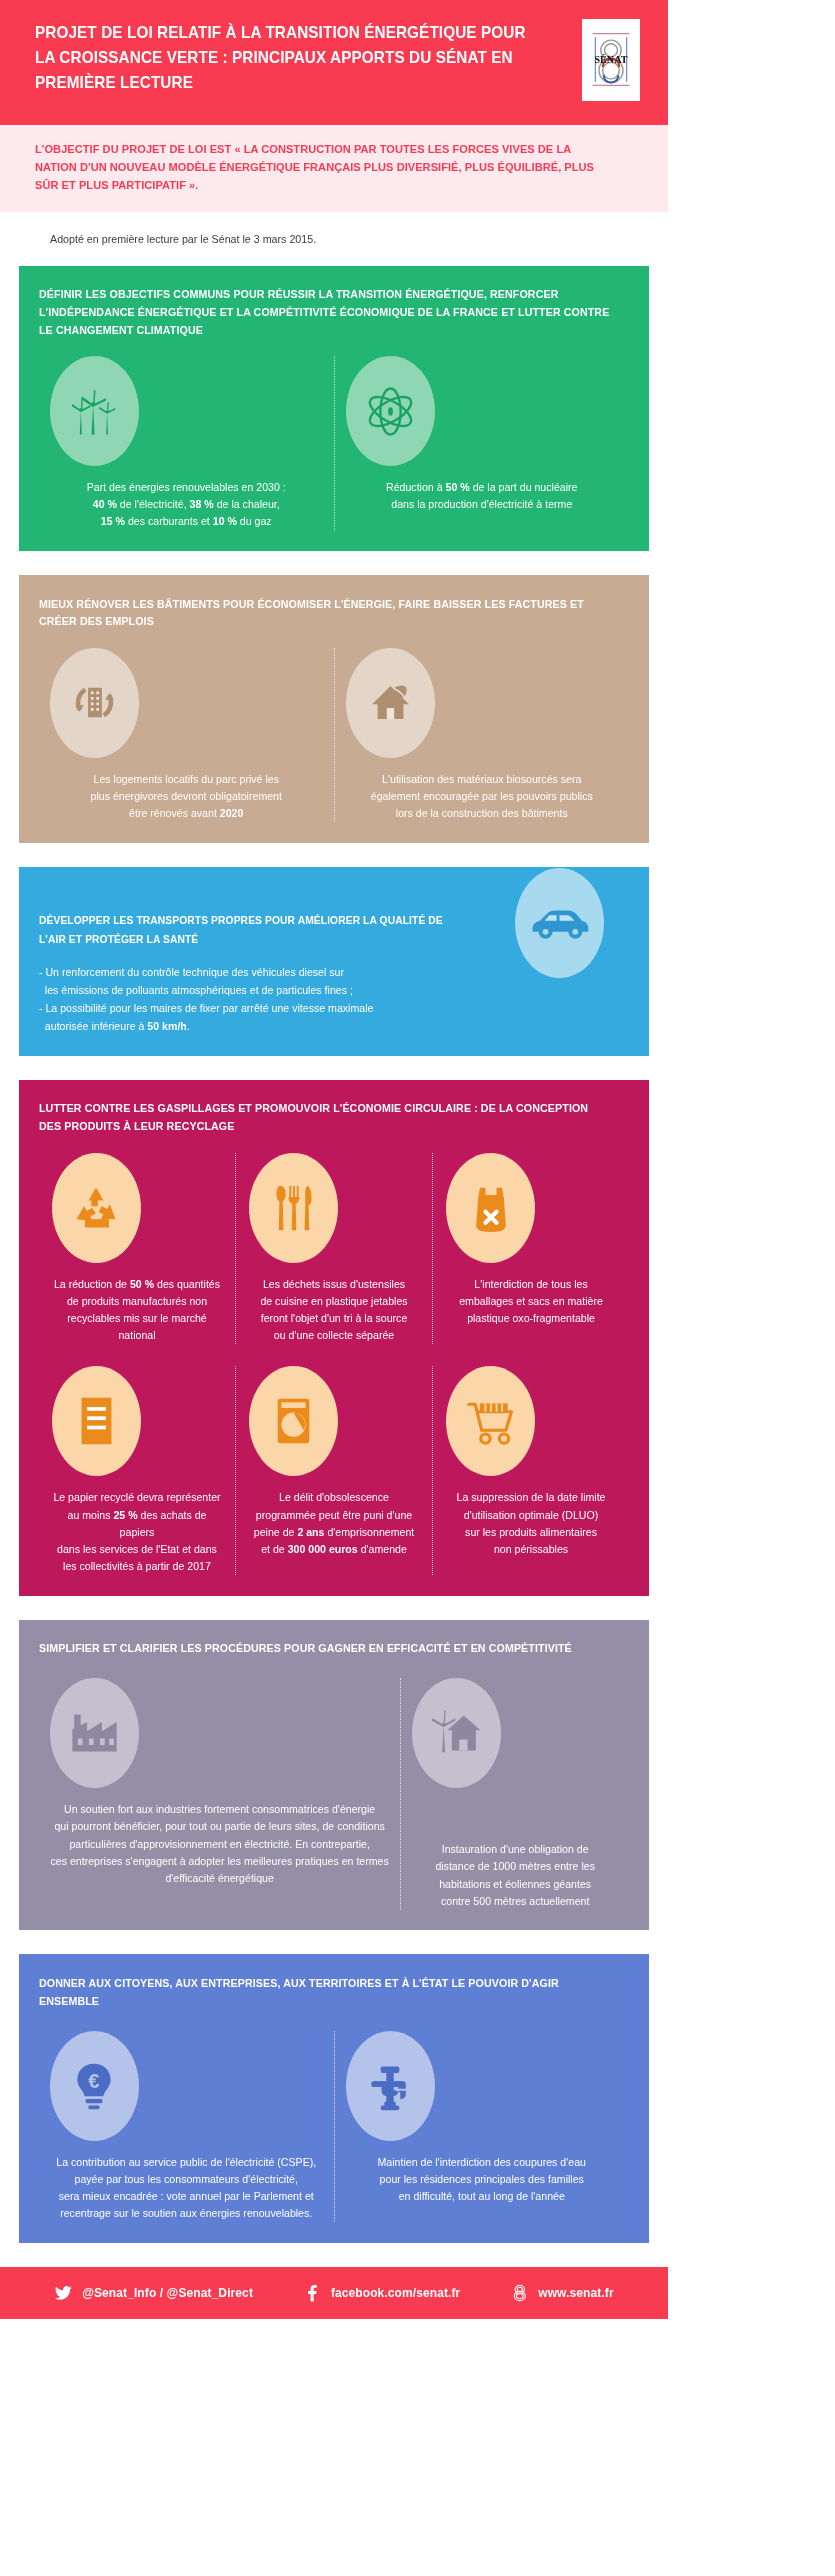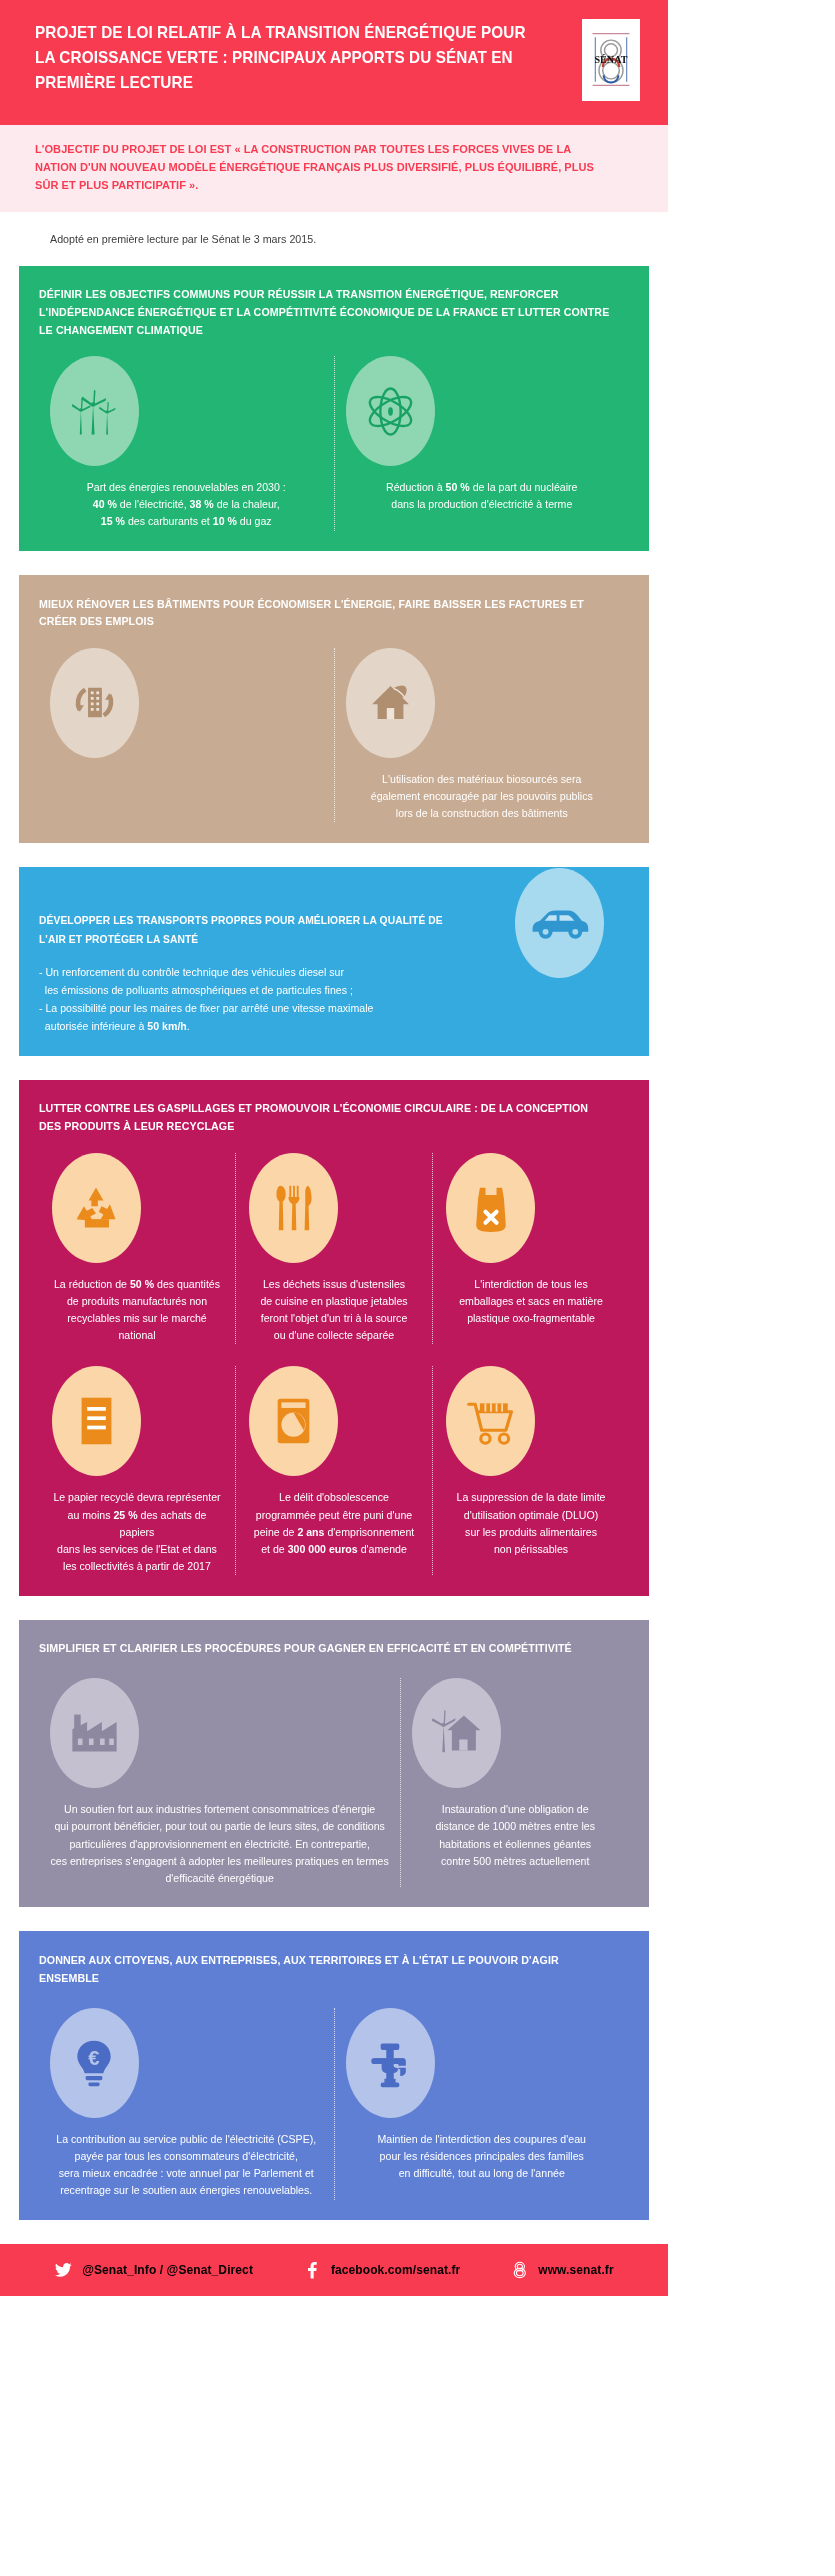--- a/index.html
+++ b/index.html
@@ -152,35 +152,35 @@
   }
   .sec-blue .section-title{margin-bottom:1.9px;}
 
   
   .grid3{display:flex;margin-top:16.7px;}
   .grid3 .col{padding:0 13px;}
   .orange-row2{margin-top:22px;}
 
   
   .cols.uneven .col:first-child{flex:1.65;}
-  .cols.uneven .col:last-child{flex:1;}
+  .cols.uneven .col:last-child{flex:1;gap:40px;}
 
   
   .footer{
     background:#f93b52;
     margin-top:13px;
     padding:16.7px 0 16.7px 0;
     display:flex;
     align-items:center;
     justify-content:center;
     gap:50px;
   }
   .foot-item{
     display:flex;align-items:center;gap:9.3px;
-    color:#000000;font-size:12px;font-weight:bold;
+    color:#ffffff;font-size:12px;font-weight:bold;
     letter-spacing:0.1px;
   }
   .foot-icon{display:flex;align-items:center;justify-content:center;width:18.6px;height:18.6px;}
 
   svg{display:block;}
 </style>
 </head>
 <body>
 
 <div class="page">
@@ -277,20 +277,21 @@
                 <rect x="34" y="20" width="3" height="3"></rect>
               <rect x="28" y="26" width="3" height="3"></rect>
                 <rect x="34" y="26" width="3" height="3"></rect>
               <rect x="28" y="32" width="3" height="3"></rect>
                 <rect x="34" y="32" width="3" height="3"></rect>
               <rect x="28" y="38" width="3" height="3"></rect>
                 <rect x="34" y="38" width="3" height="3"></rect>
             </g>
           </svg>
         </div>
+        <p class="caption">Les logements locatifs du parc privé les<br>plus énergivores devront obligatoirement<br>être rénovés avant <b>2020</b></p>
       </div>
       <div class="col">
         <div class="blob">
           <svg width="59" height="59" viewBox="0 0 64 64">
             <path d="M32 14 L52 34 L46 34 L46 50 L18 50 L18 34 L12 34 Z" fill="#b08f71"></path>
             <rect x="28" y="38" width="8" height="12" fill="#ede4da"></rect>
             <path d="M36 16 C48 10 52 16 48 24 C44 30 38 26 36 16 Z" fill="#b08f71"></path>
             <path d="M36 17 C42 20 45 23 47 26" stroke="#ede4da" stroke-width="1.4" fill="none"></path>
           </svg>
         </div>

